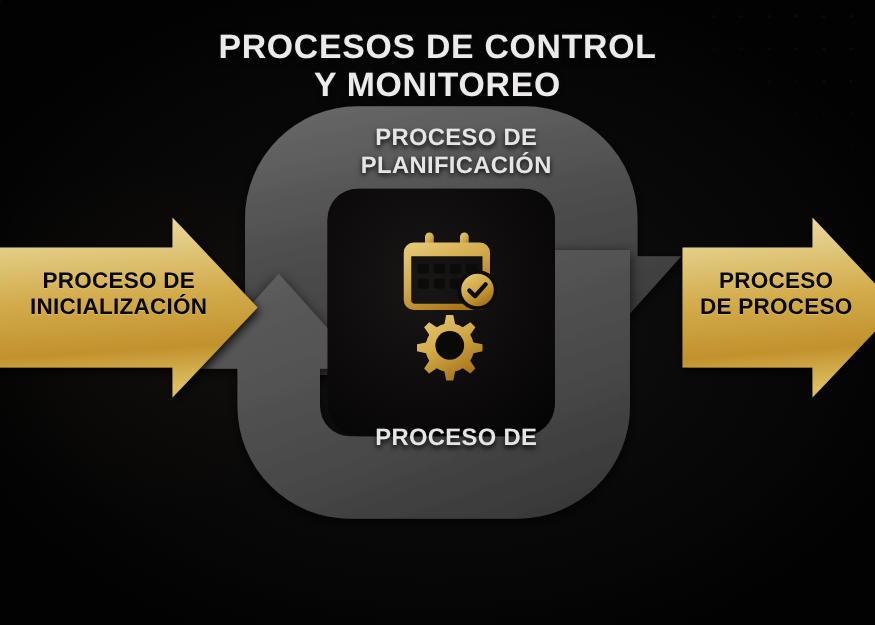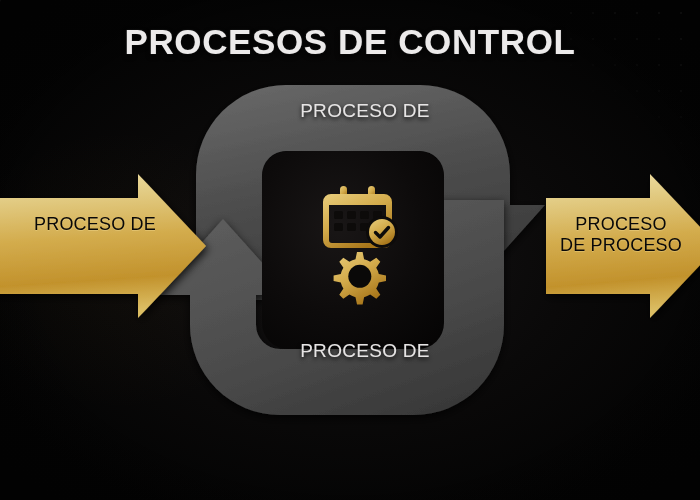--- a/index.html
+++ b/index.html
@@ -50,21 +50,21 @@
     position: absolute; inset: 0;
     background: radial-gradient(ellipse 700px 500px at 50% 50%, transparent 42%, rgba(0,0,0,0.82) 100%);
   }
 
   
   .title {
     position: absolute;
     left: 0; right: 0; top: 22px;
     text-align: center;
     color: #eceaea;
-    font-size: 35px;
+    font-size: 27px;
     font-weight: bold;
     letter-spacing: .6px;
     line-height: 1.16;
     text-shadow: 0 2px 5px rgba(0,0,0,.95), 0 0 2px rgba(255,255,255,.18);
     z-index: 40;
   }
   .title .l2 { display: block; }
 
   
   svg.layer {
@@ -75,21 +75,21 @@
   }
   .cycle-layer  { z-index: 10; }
   .inner-layer  { z-index: 14; }
   .gold-layer   { z-index: 22; }
   .icon-layer   { z-index: 26; }
 
   
   .lbl {
     position: absolute;
     text-align: center;
-    font-weight: normal;
+    font-weight: bold;
     line-height: 1.15;
     z-index: 30;
   }
   .lbl-gray {
     color: #e6e4e4;
     font-size: 19px;
     letter-spacing: .3px;
     text-shadow: 0 2px 4px rgba(0,0,0,.9), 0 0 1px rgba(255,255,255,.2);
   }
   .lbl-dark {
@@ -109,20 +109,21 @@
 <div id="stage">
 
   <div class="bg-base"></div>
   <div class="bg-streaks"></div>
   <div class="bg-glow-l"></div>
   <div class="bg-dots"></div>
   <div class="bg-vignette"></div>
 
   <div class="title">
     <span>PROCESOS DE CONTROL</span>
+    <span class="l2">Y MONITOREO</span>
   </div>
 
   <svg class="layer cycle-layer" viewBox="0 0 700 500">
     <defs>
       <linearGradient id="gTop" x1="0" y1="0" x2="0.35" y2="1">
         <stop offset="0%" stop-color="#6a6a6a"></stop>
         <stop offset="45%" stop-color="#515151"></stop>
         <stop offset="100%" stop-color="#3a3a3a"></stop>
       </linearGradient>
       <linearGradient id="gBot" x1="0.2" y1="0" x2="0.8" y2="1">
@@ -262,28 +263,30 @@
         l -1.5,-7.2 a22,22 0 0 1 -6.1,-2.6 l -6.1,4.1 l -4,-4 l 4.1,-6.1
         a22,22 0 0 1 -2.6,-6.1 l -7.2,-1.5 l 0,-5.6 l 7.2,-1.5
         a22,22 0 0 1 2.6,-6.1 l -4.1,-6.1 l 4,-4 l 6.1,4.1
         a22,22 0 0 1 6.1,-2.6 z"></path>
       <circle cx="359.8" cy="276.3" r="11.5" fill="#0a0908"></circle>
     </g>
   </svg>
 
   <div class="lbl lbl-gray" id="lbl-plan">
     <span>PROCESO DE</span><br>
+    <span>PLANIFICACIÓN</span>
   </div>
 
   <div class="lbl lbl-gray" id="lbl-exec">
     <span>PROCESO DE</span><br>
   </div>
 
   <div class="lbl lbl-dark" id="lbl-init">
     <span>PROCESO DE</span><br>
+    <span>INICIALIZACIÓN</span>
   </div>
 
   <div class="lbl lbl-dark" id="lbl-clos">
     <span>PROCESO</span><br>
     <span>DE PROCESO</span>
   </div>
 
 </div>
 
 </body></html>

